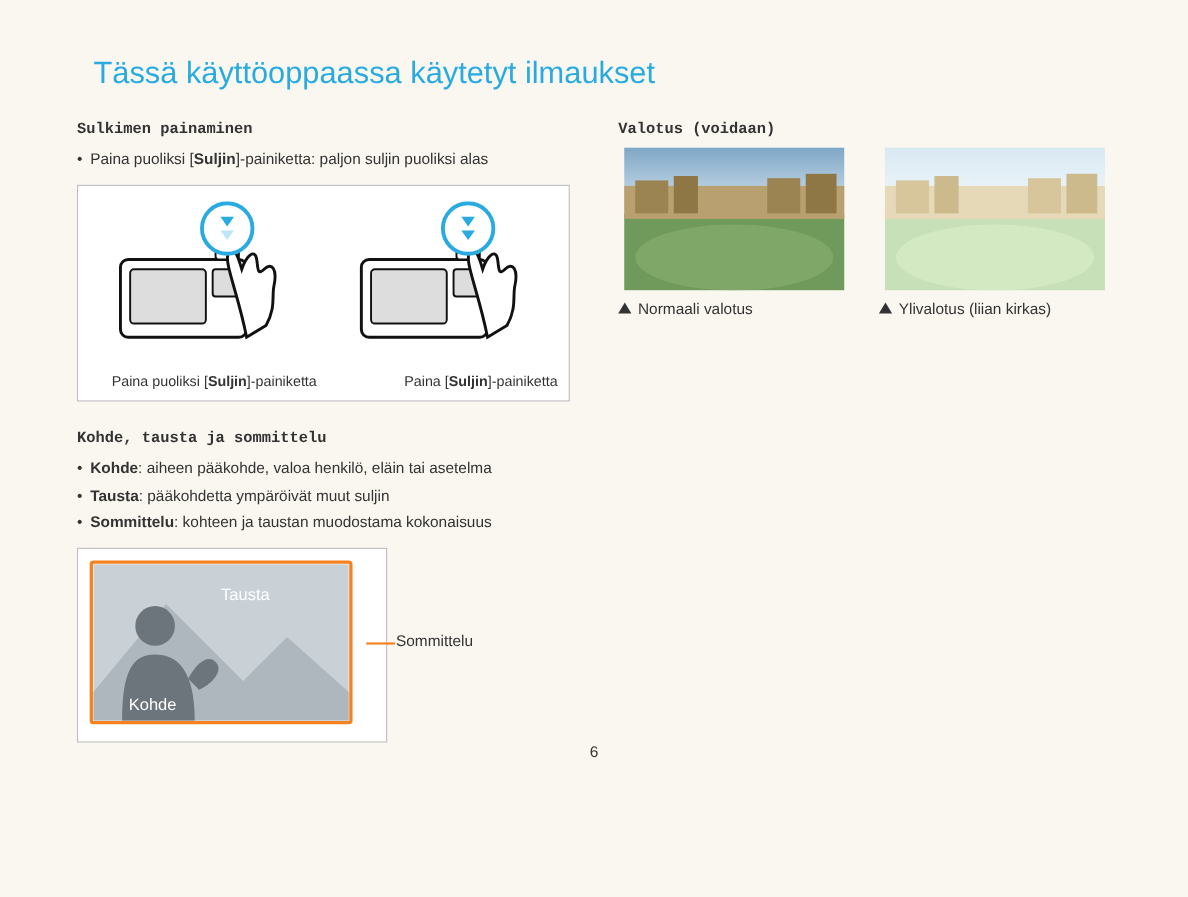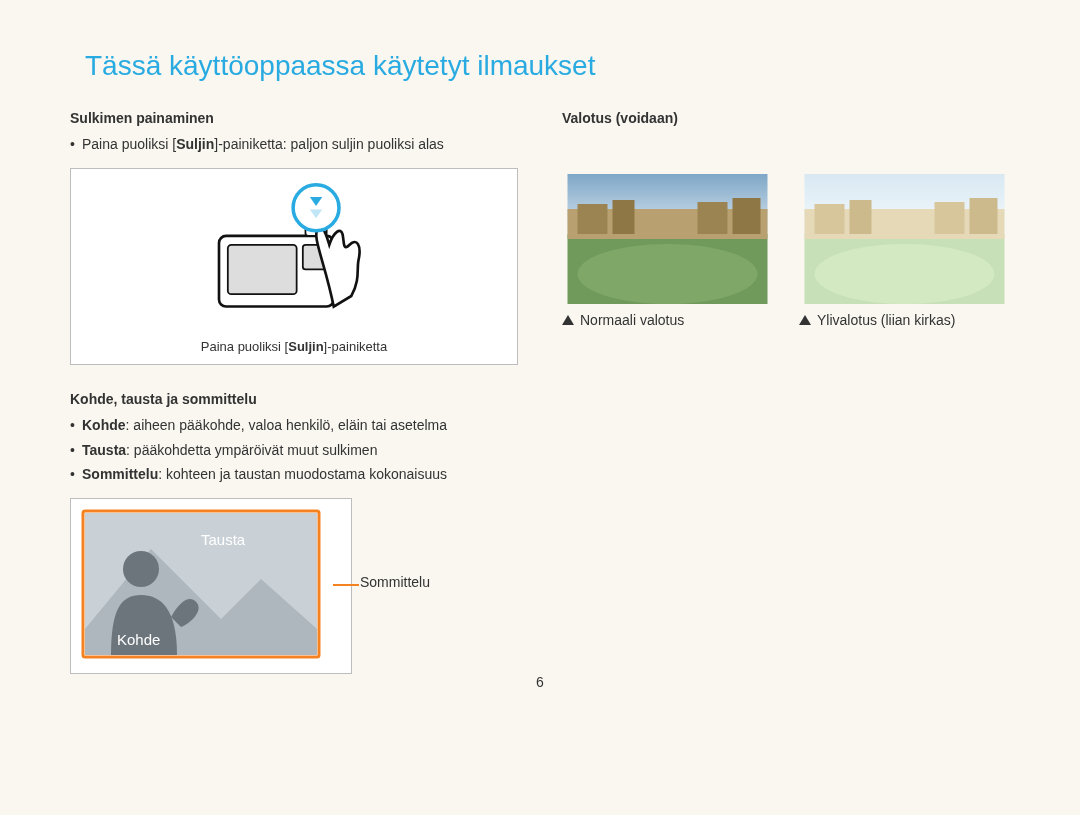--- a/index.html
+++ b/index.html
@@ -27,20 +27,21 @@
     gap: 44px;
   }
   .col {
     flex: 1;
     min-width: 0;
   }
   .sect-title {
     font-weight: bold;
     font-size: 14px;
     margin: 0 0 8px 0;
+    font-family: Liberation Mono, monospace;
   }
   .bullets {
     margin: 0 0 14px 0;
     padding: 0;
     list-style: none;
   }
   .bullets li {
     position: relative;
     padding-left: 12px;
     font-size: 14px;
@@ -63,21 +64,21 @@
     background: #fff;
     padding: 14px 10px 10px 10px;
     display: flex;
     gap: 12px;
     margin-bottom: 26px;
   }
   .press-panel {
     flex: 1;
     display: flex;
     flex-direction: column;
-    align-items: center;
+    align-items: flex-end;
   }
   .press-svg {
     width: 100%;
     height: 150px;
   }
   .press-caption {
     font-size: 13px;
     margin-top: 6px;
     text-align: center;
   }
@@ -109,21 +110,20 @@
   .photo-row {
     display: flex;
     gap: 26px;
     margin-bottom: 8px;
   }
   .photo-cell {
     flex: 1;
     display: flex;
     flex-direction: column;
     gap: 8px;
-    margin-top: 40px;
   }
   .photo-svg { width: 100%; height: 130px; }
   .photo-cap {
     font-size: 14px;
   }
   .tri {
     display: inline-block;
     width: 0; height: 0;
     border-left: 6px solid transparent;
     border-right: 6px solid transparent;
@@ -171,29 +171,44 @@
 
             <circle cx="130" cy="28" r="26" fill="#fff" stroke="#29abe2" stroke-width="4"></circle>
             <polygon points="130,26 123,16 137,16" fill="#29abe2"></polygon>
             <polygon points="130,40 123,30 137,30" fill="#bfe5f6"></polygon>
           </svg>
           <div class="press-caption">
             <span>Paina puoliksi </span>[<span class="bold">Suljin</span>]<span>-painiketta</span>
           </div>
         </div>
 
+        <div class="press-panel">
+          <svg class="press-svg" viewBox="0 0 210 170">
+            <rect x="20" y="60" width="130" height="80" rx="8" fill="#fff" stroke="#111" stroke-width="3"></rect>
+            <rect x="30" y="70" width="78" height="56" rx="4" fill="#ddd" stroke="#111" stroke-width="2"></rect>
+            <rect x="115" y="70" width="28" height="28" rx="3" fill="#ddd" stroke="#111" stroke-width="2"></rect>
+            <rect x="118" y="50" width="24" height="10" rx="3" fill="#fff" stroke="#111" stroke-width="2"></rect>
+            <path d="M150 140 C 140 90, 125 60, 132 52 C 138 46, 142 60, 145 70 C 150 55, 158 50, 160 58 C 162 66, 160 78, 168 70 C 176 62, 182 70, 178 88 C 176 98, 180 110, 170 128 Z" fill="#fff" stroke="#111" stroke-width="3"></path>
+            <circle cx="130" cy="28" r="26" fill="#fff" stroke="#29abe2" stroke-width="4"></circle>
+            <polygon points="130,26 123,16 137,16" fill="#29abe2"></polygon>
+            <polygon points="130,40 123,30 137,30" fill="#29abe2"></polygon>
+          </svg>
+          <div class="press-caption">
+            <span>Paina </span>[<span class="bold">Suljin</span>]<span>-painiketta</span>
+          </div>
+        </div>
       </div>
 
       <div class="sect-title">Kohde, tausta ja sommittelu</div>
       <ul class="bullets">
         <li>
           <span class="bold">Kohde</span><span>: aiheen pääkohde, valoa henkilö, eläin tai asetelma</span>
         </li>
         <li>
-          <span class="bold">Tausta</span><span>: pääkohdetta ympäröivät muut sulkimen</span>
+          <span class="bold">Tausta</span><span>: pääkohdetta ympäröivät muut suljin</span>
         </li>
         <li>
           <span class="bold">Sommittelu</span><span>: kohteen ja taustan muodostama kokonaisuus</span>
         </li>
       </ul>
 
       <div style="position:relative;">
         <div class="comp-figure">
           <svg viewBox="0 0 240 150" width="240" height="150">
             <rect x="2" y="2" width="236" height="146" rx="2" fill="none" stroke="#f58220" stroke-width="3"></rect>

